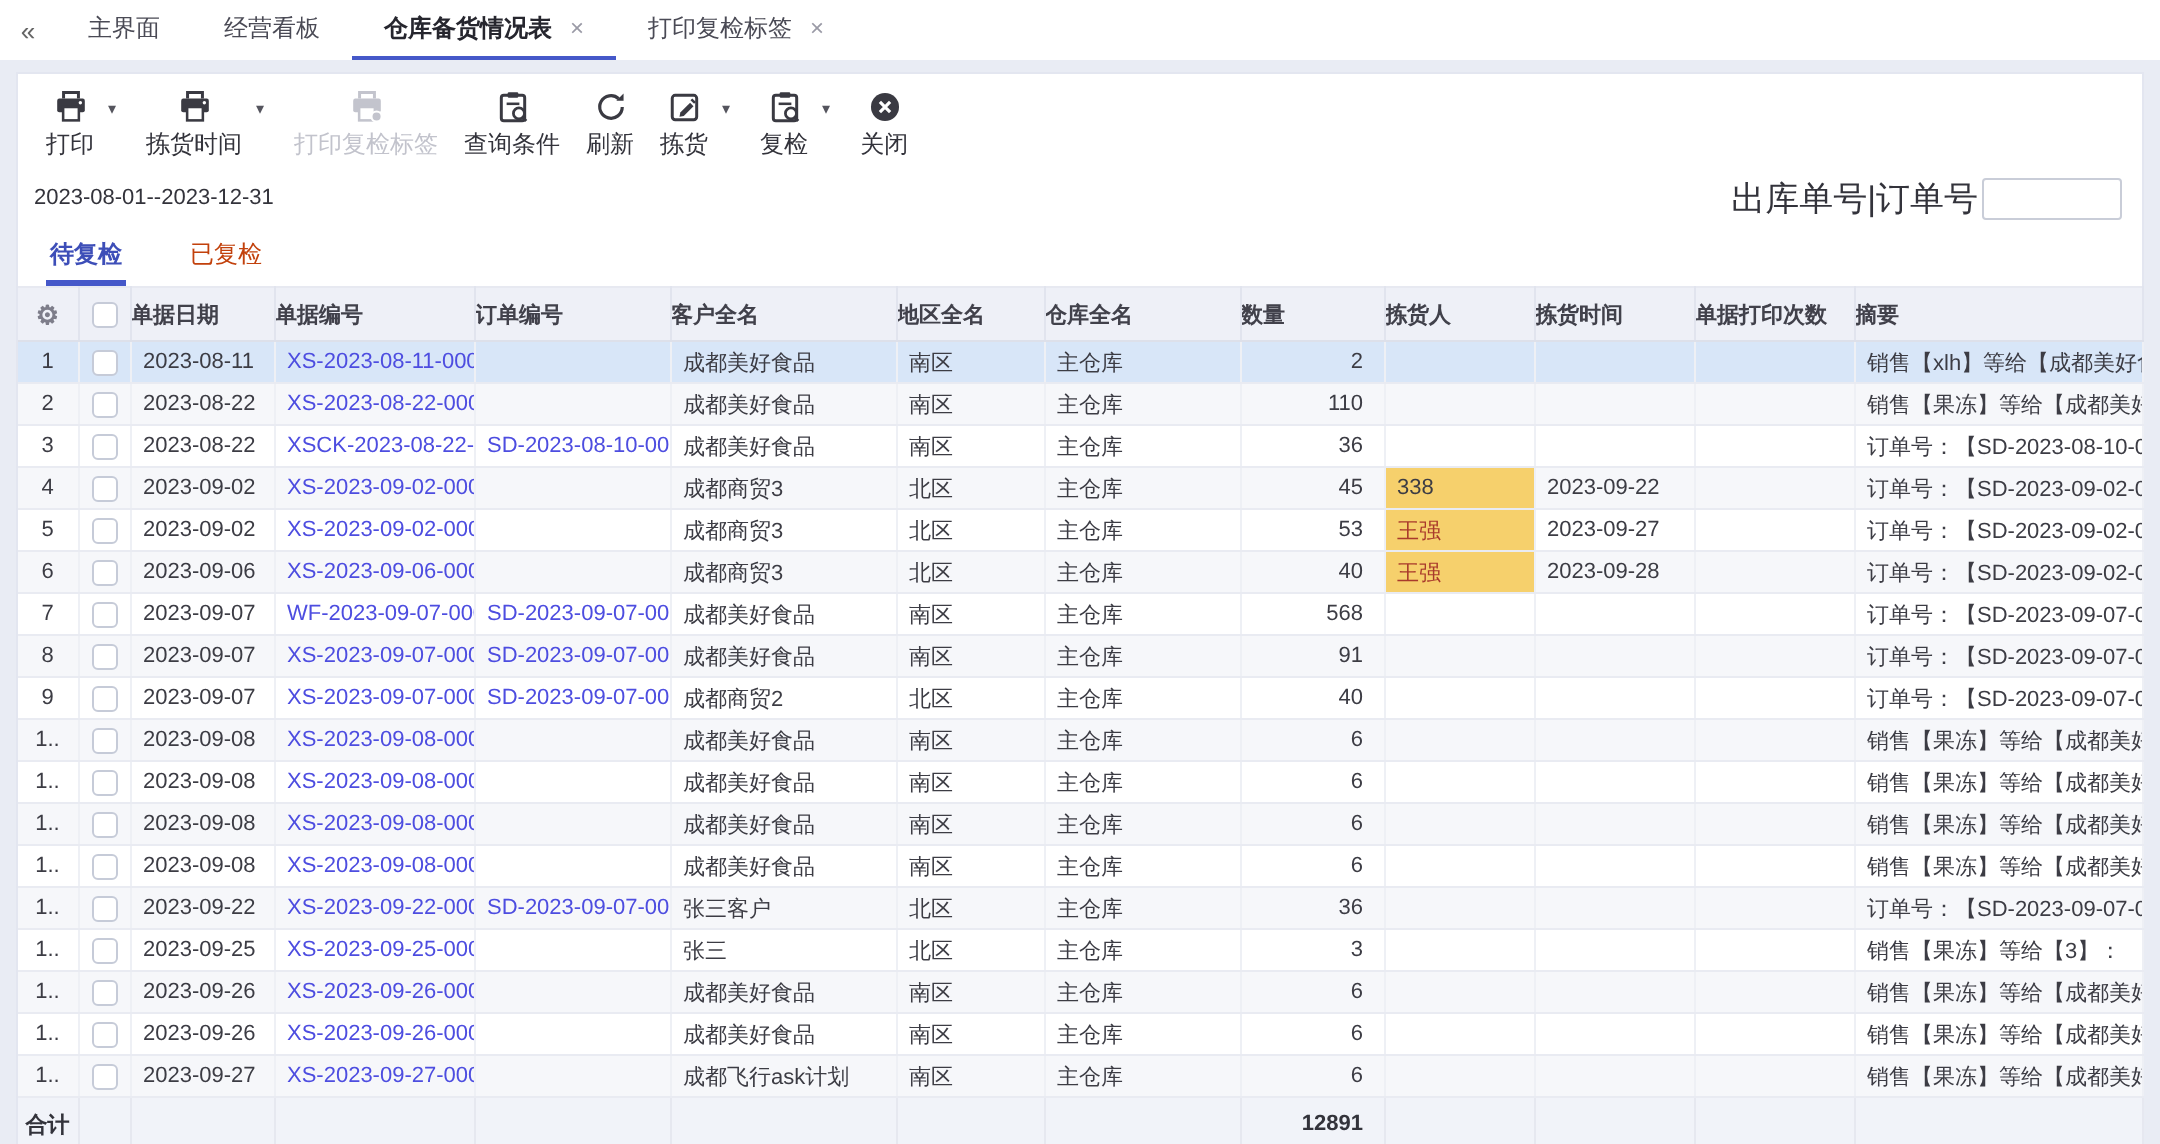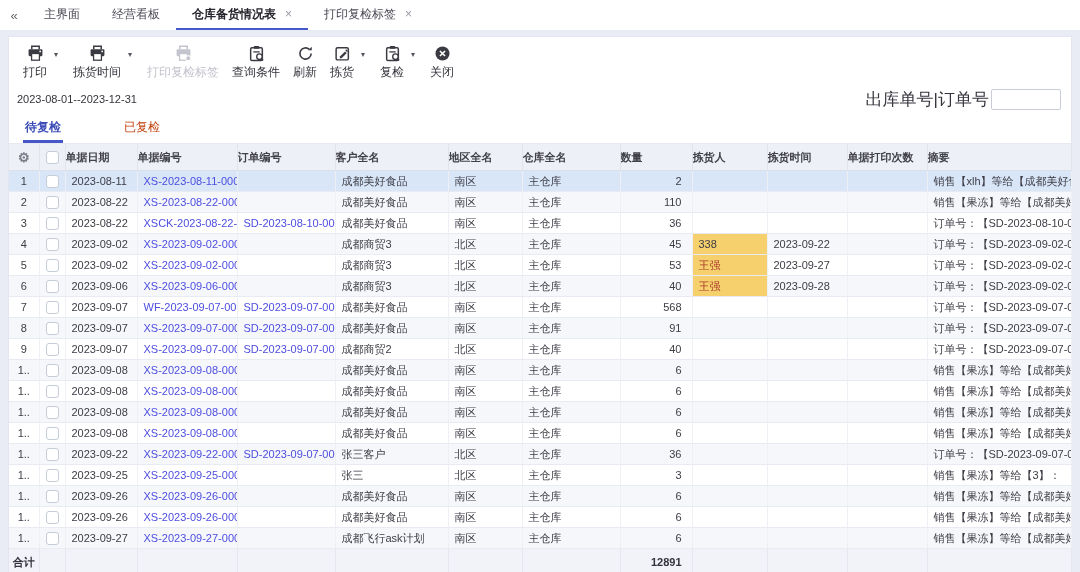--- a/index.html
+++ b/index.html
@@ -32,21 +32,21 @@
 
   
   .filter-row { display:flex; justify-content:space-between; align-items:center; padding:4px 10px 2px 8px; height:26px; }
   .date-range { font-size:11px; color:#33333b; }
   .search-box { display:flex; align-items:center; }
   .search-label { font-size:17px; color:#33333b; margin-right:2px; }
   .search-input { width:70px; height:21px; border:1px solid #c9cdd8; border-radius:2px;
                   font-size:11px; padding:0 4px; outline:none; }
 
   
-  .subtabs { display:flex; padding:4px 0 0 14px; height:32px;gap:29px; }
+  .subtabs { display:flex; padding:4px 0 0 14px; height:32px; }
   .subtab { font-size:12px; color:#c2410c; margin-right:30px; padding:4px 2px 7px 2px;
             cursor:pointer; border-bottom:3px solid transparent; }
   .subtab.active { color:#3d4eb8; font-weight:700; border-bottom:3px solid #4558c9; }
 
   
   table { border-collapse:collapse; table-layout:fixed; width:1062px; font-size:11px; }
   th, td { overflow:hidden; white-space:nowrap; text-overflow:clip; }
   thead th { height:27px; background:#eef0f7; color:#41414b; font-weight:700;
              border-right:1px solid #e1e4ee; border-bottom:1px solid #dde0ea; border-top:1px solid #e7e9f1;
              text-align:left; }

